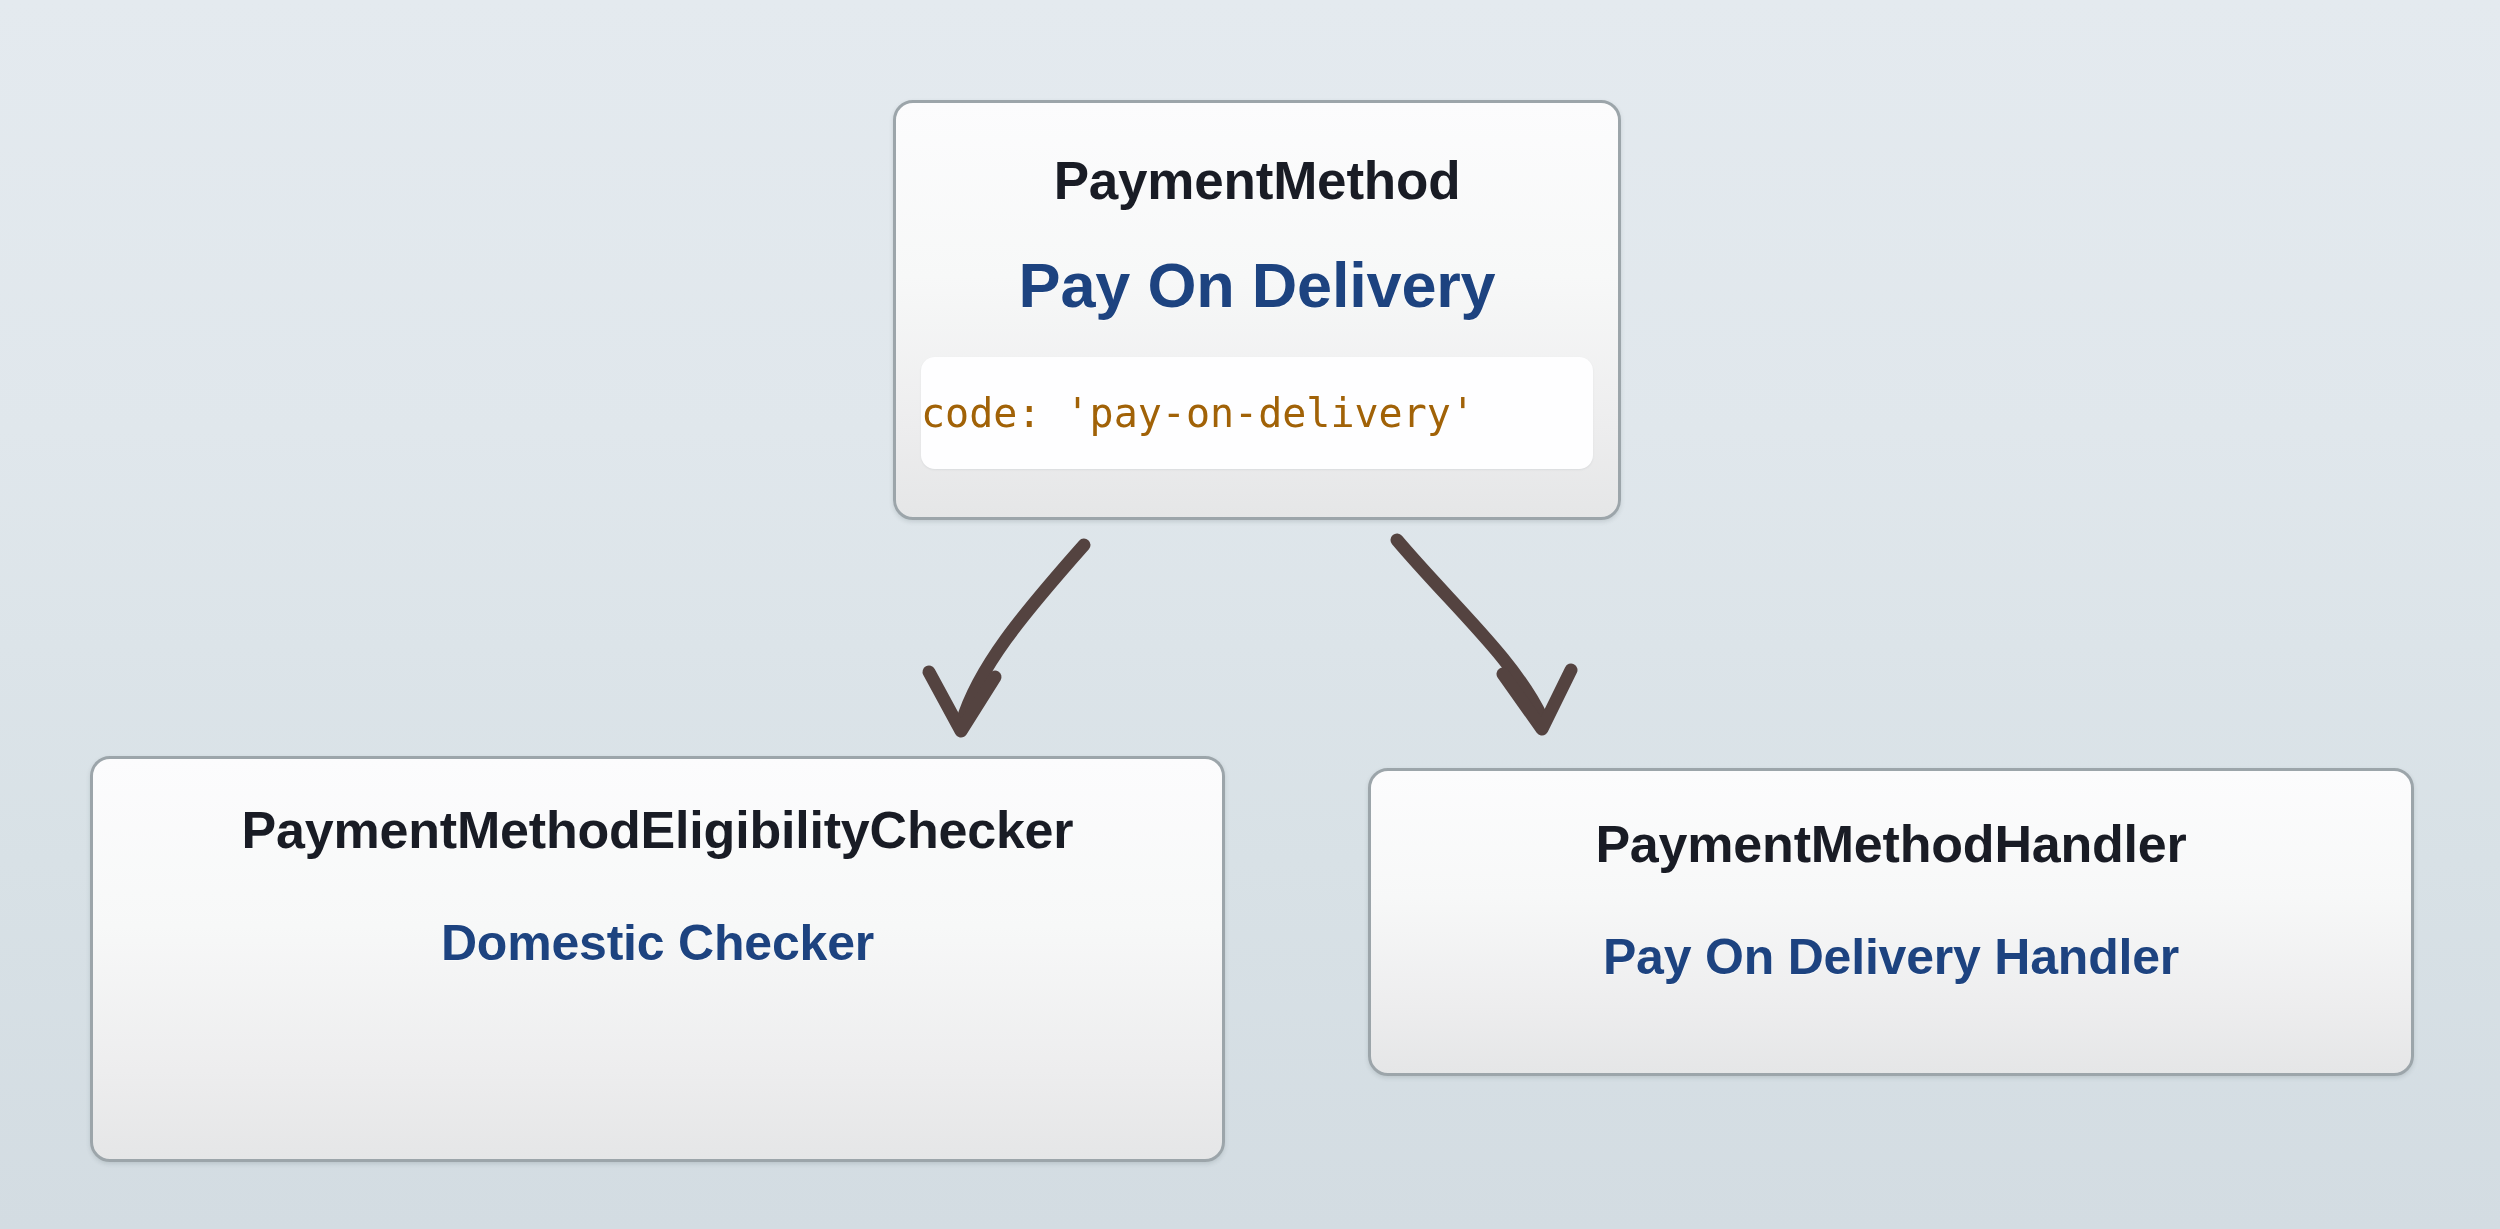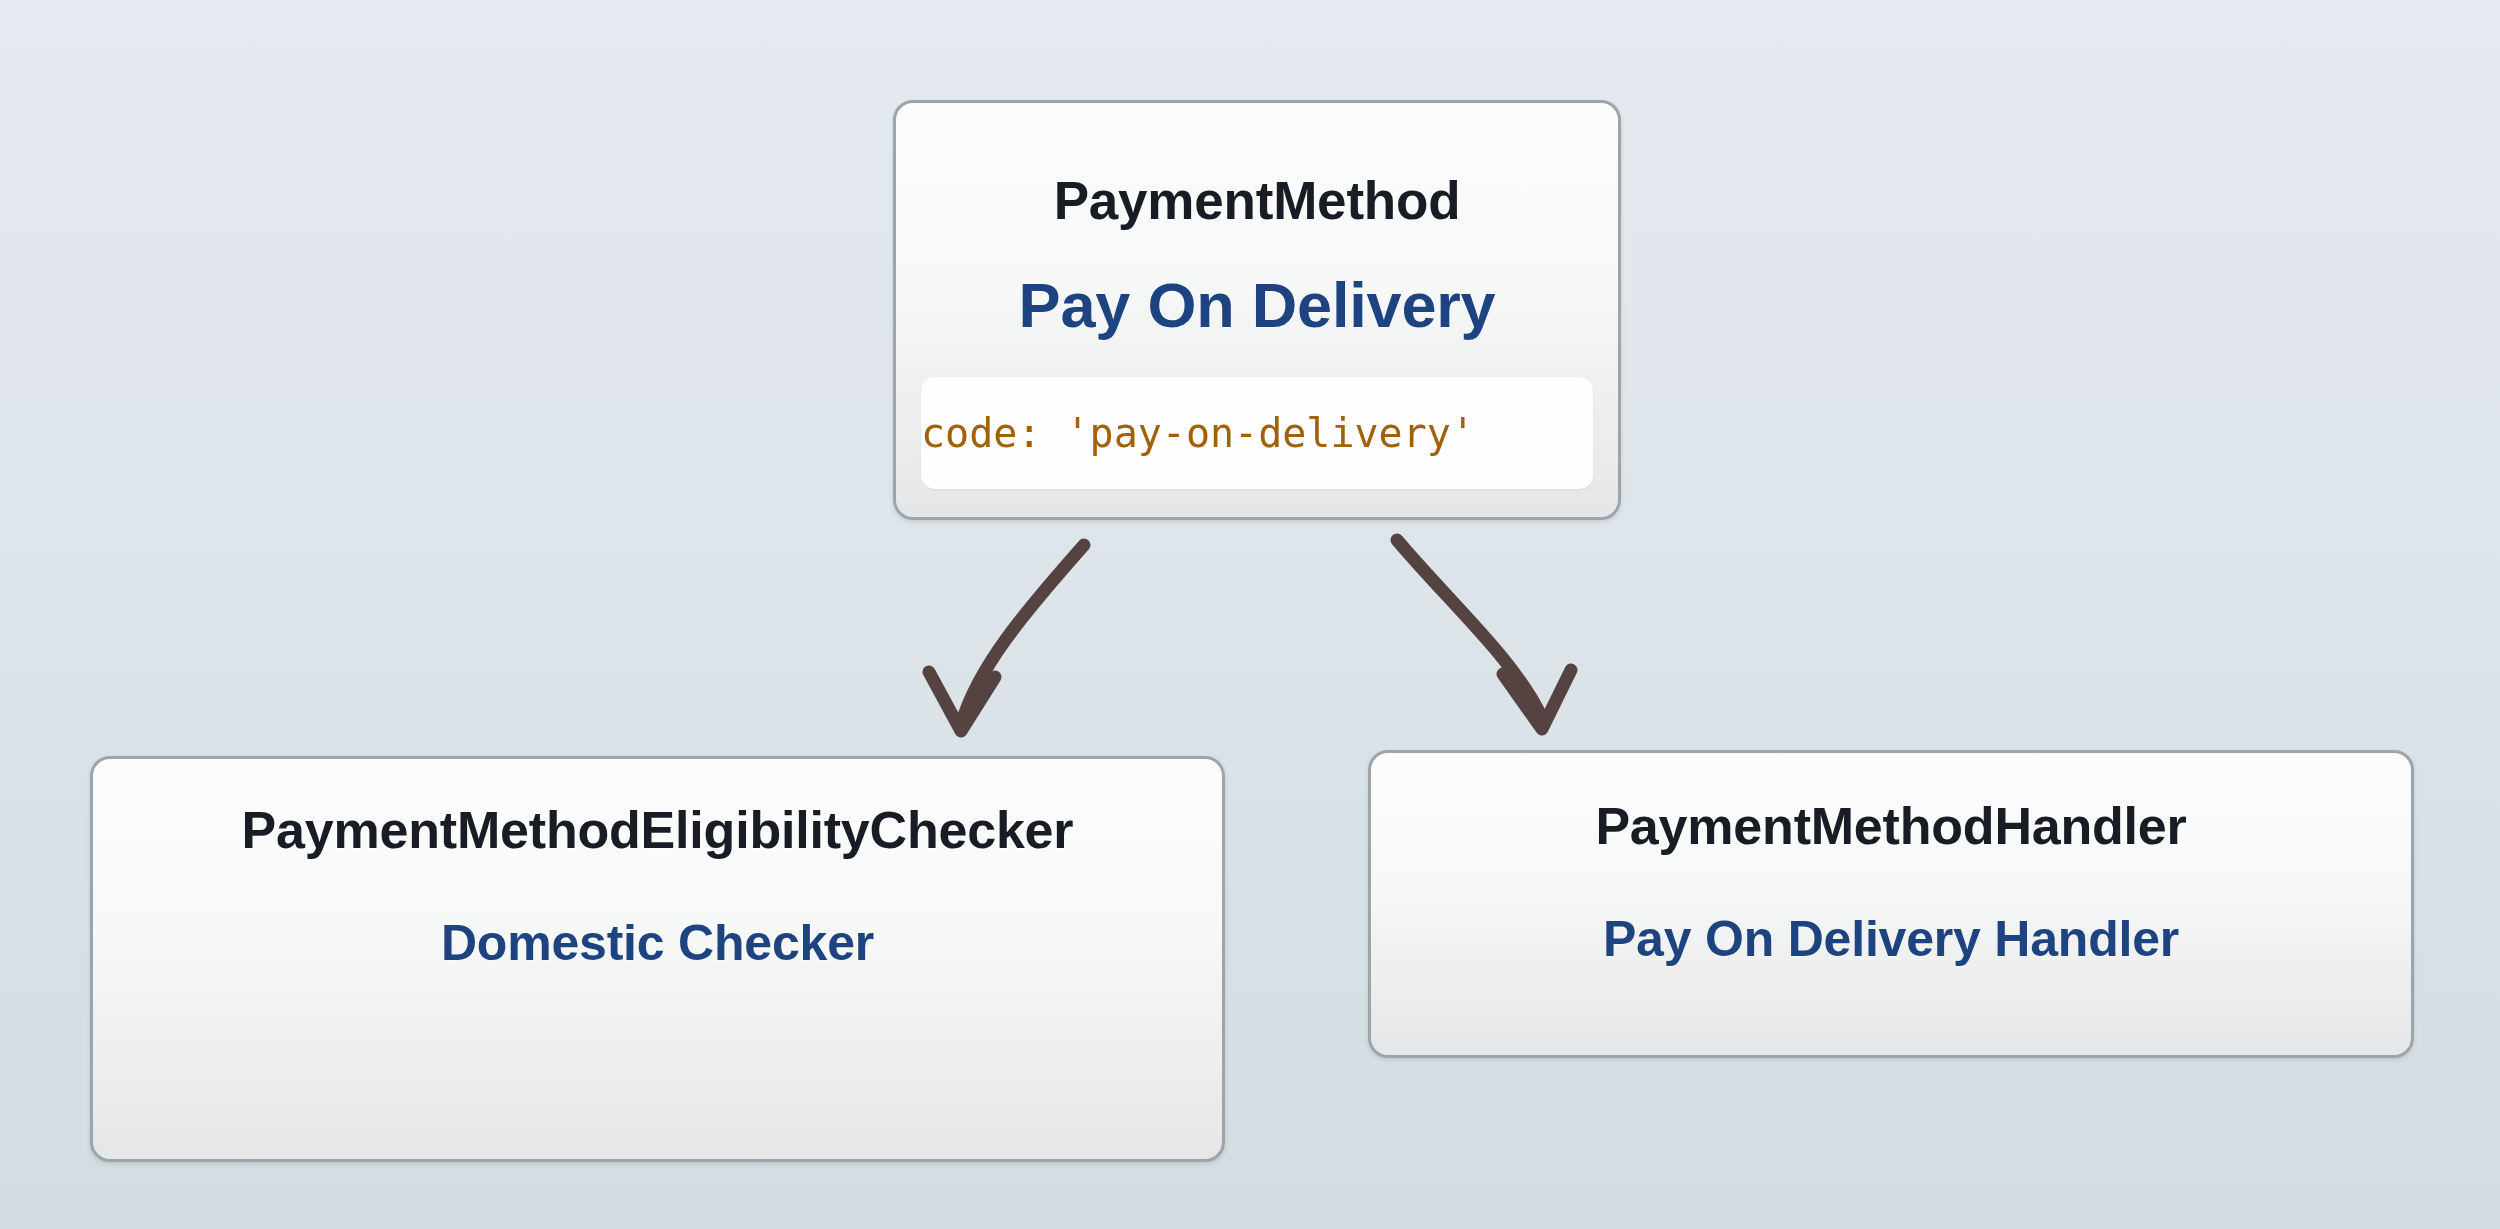--- a/index.html
+++ b/index.html
@@ -93,21 +93,21 @@
     border-radius: 50%;
     background: #5f676d;
   }
 
   
   #node-payment-method {
     left: 893px;
     top: 100px;
     width: 728px;
     height: 420px;
-    padding-top: 67px;
+    padding-top: 47px;
   }
   #node-payment-method .node-type { font-size: 53px; line-height: 62px; }
   #node-payment-method .node-name { font-size: 63px; line-height: 60px; margin-top: 43px; }
   #node-payment-method .code-chip {
     margin-top: 42px;
     width: 672px;
     height: 112px;
     line-height: 112px;
     font-size: 40px;
   }
@@ -123,21 +123,21 @@
   #node-eligibility-checker .node-name { font-size: 50px; line-height: 60px; margin-top: 52px; }
   #node-eligibility-checker .criteria {
     margin-top: 56px;
     padding-left: 78px;
     box-sizing: border-box;
   }
   #node-eligibility-checker .criteria li { font-size: 38px; line-height: 44px; }
 
   #node-payment-handler {
     left: 1368px;
-    top: 750px;
+    top: 768px;
     width: 1046px;
     height: 308px;
     padding-top: 42px;
   }
   #node-payment-handler .node-type { font-size: 52px; line-height: 62px; }
   #node-payment-handler .node-name { font-size: 50px; line-height: 60px; margin-top: 52px; }
 </style>
 </head>
 <body>
 

